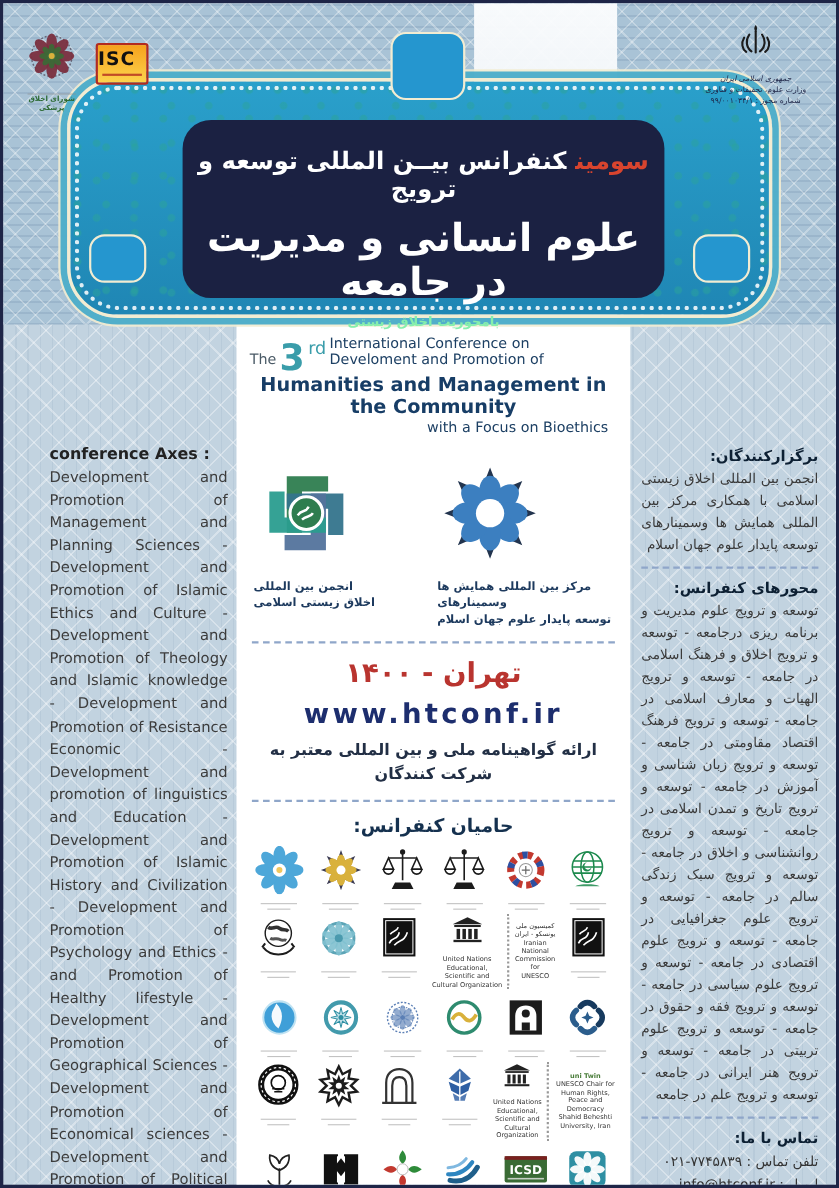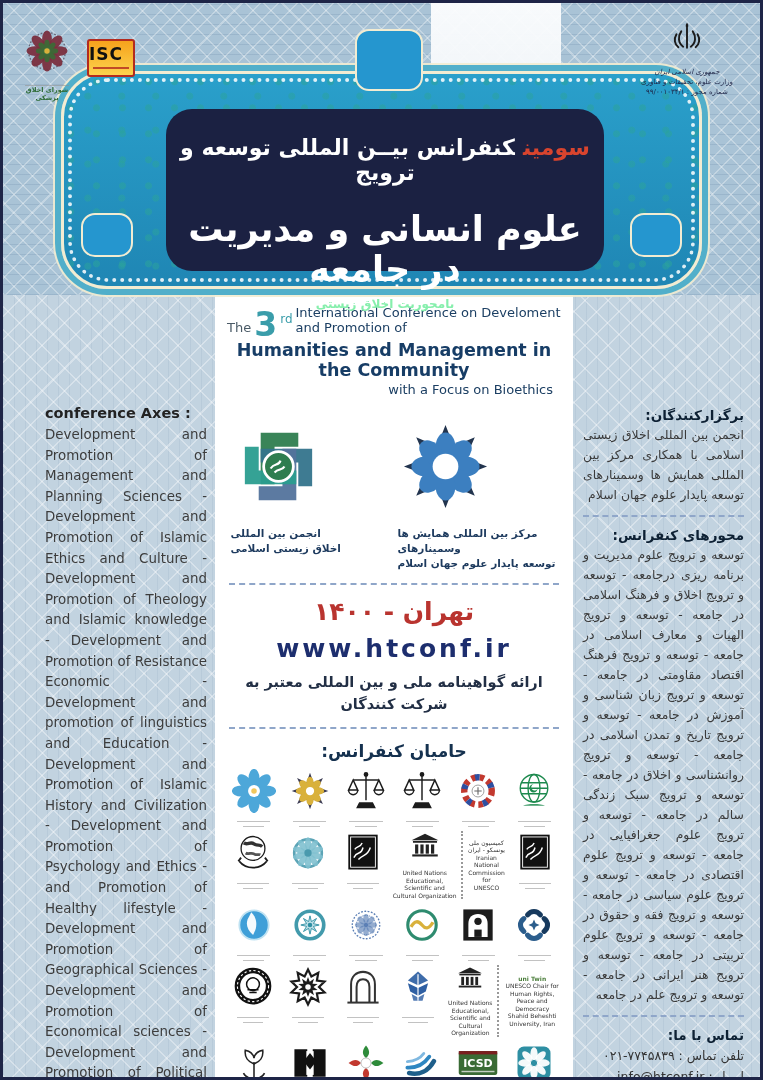--- a/index.html
+++ b/index.html
@@ -29,21 +29,21 @@
     box-shadow:0 0 0 6px rgba(42,160,200,.8), 0 0 0 8px rgba(242,236,210,.9);}
   .cartouche:after{content:"";position:absolute;inset:4px;border:4px dotted rgba(255,255,255,.85);border-radius:40px;}
   .medallion{position:absolute;z-index:3;background:#2596cf;border:2px solid #f2ecd2;border-radius:14px;}
   .med-top{left:352px;top:26px;width:64px;height:58px;}
   .med-left{left:78px;top:210px;width:48px;height:40px;}
   .med-right{right:78px;top:210px;width:48px;height:40px;}
   .title-box{position:absolute;z-index:4;left:163px;top:106px;width:438px;height:162px;
     background:#1b2142;border-radius:26px;color:#fff;text-align:center;direction:rtl;}
   .t1{margin-top:26px;font-size:22px;font-weight:bold;letter-spacing:.5px;}
   .t1 .red{color:#d8442e;margin-left:8px;}
-  .t2{margin-top:24px;font-size:35px;font-weight:bold;}
+  .t2{margin-top:12px;font-size:35px;font-weight:bold;}
   .t3{margin-top:8px;font-size:12px;color:#86efac;font-weight:bold;}
   .univ-logo{position:absolute;z-index:5;left:12px;top:22px;width:64px;text-align:center;}
   .univ-cap{font-size:6.5px;color:#2e6b35;font-weight:bold;}
   .isc{position:absolute;z-index:5;left:84px;top:36px;width:44px;height:34px;
     background:linear-gradient(180deg,#f6a21c,#fcd34d);border:2.5px solid #b32b1f;border-radius:3px;
     text-align:left;}
   .isc .isc-t{font-size:17px;font-weight:900;color:#111;line-height:26px;letter-spacing:1px;}
   .isc .isc-s{display:block;height:3px;margin:0 4px;border-top:2px solid #b32b1f;opacity:.8;}
   .emblem{position:absolute;z-index:5;right:18px;top:14px;width:110px;text-align:center;}
   .emblem-lines{direction:rtl;font-size:7px;color:#1e2547;line-height:10px;}
@@ -57,21 +57,21 @@
   .col-right h3{margin:0 0 2px;font-size:13.5px;color:#0d2033;}
   .col-right p{margin:0;font-size:12.4px;line-height:20px;color:#3a3a3a;text-align:justify;}
   .dash{border:0;border-top:2px dashed #8fa6c9;margin:12px 2px;}
   .col-right .dash{margin:10px 0;}
   .contact-line{font-size:12.5px;color:#333;line-height:21px;}
   
   .eng{color:#1c3f63;}
   .eng-l1{display:flex;align-items:flex-end;justify-content:center;gap:3px;}
   .eng-the{font-size:13px;color:#4a5a66;padding-bottom:3px;}
   .eng-num{font-size:33px;line-height:26px;font-weight:bold;color:#3a9daa;}
-  .eng-ord{font-size:12px;color:#3a9daa;position:relative;top:-12px;}
+  .eng-ord{font-size:16px;color:#3a9daa;position:relative;top:-12px;}
   .eng-rest{font-size:13px;padding-bottom:3px;}
   .eng-l2{text-align:center;font-size:17.5px;font-weight:800;color:#173d66;margin-top:2px;}
   .eng-l3{text-align:right;font-size:13px;margin:2px 8px 0 0;}
   
   .orglogos{display:flex;justify-content:space-around;margin-top:22px;}
   .orglogo{text-align:left;width:160px;}
   .orgcap{direction:rtl;font-size:10.5px;font-weight:bold;color:#1d3a5e;line-height:15px;margin-top:8px;}
   
   .city{text-align:center;font-size:25px;font-weight:bold;color:#b9342f;direction:rtl;margin-top:2px;}
   .site{text-align:center;font-size:25px;font-weight:700;color:#1d2e6e;letter-spacing:3px;margin-top:8px;}

